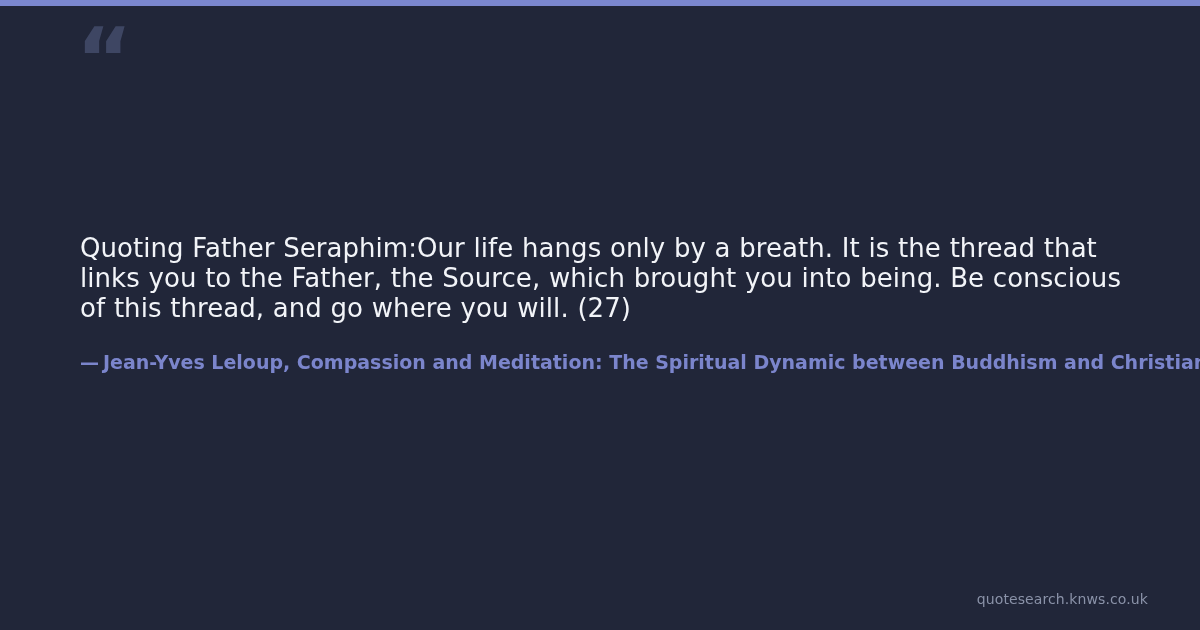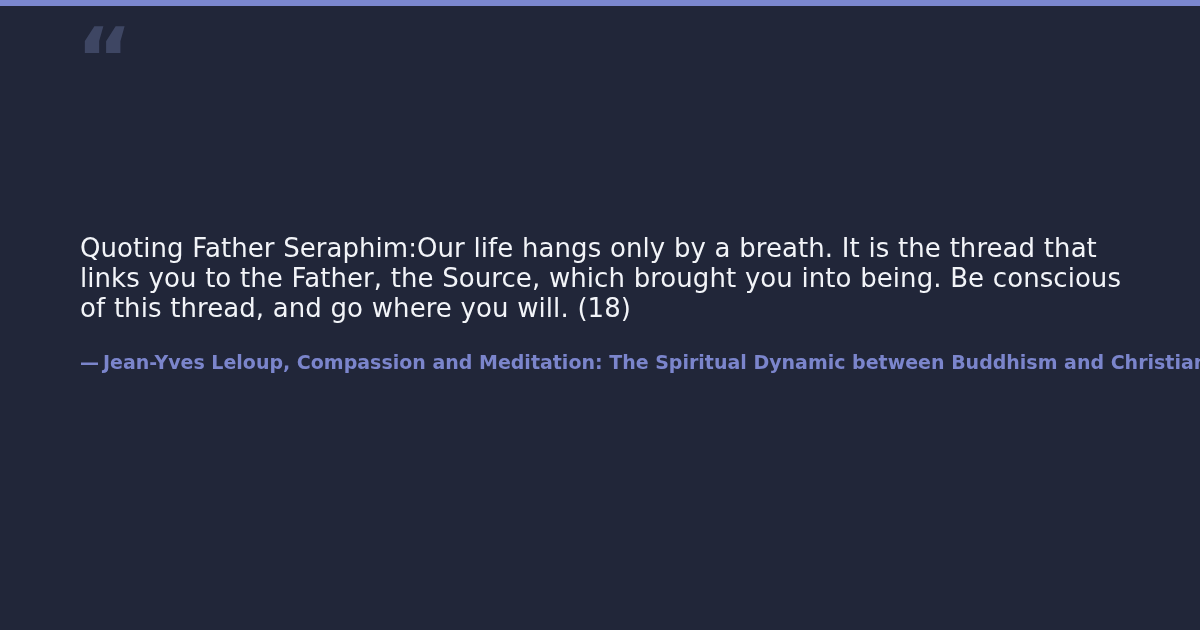--- a/index.html
+++ b/index.html
@@ -101,21 +101,22 @@
 </head>
 <body>
 
 <div class="quote-card">
 
   <div class="accent-bar"></div>
 
   <div class="quote-mark">“</div>
 
   <div class="quote-body">
-    <p class="quote-text">Quoting Father Seraphim:Our life hangs only by a breath. It is the thread that links you to the Father, the Source, which brought you into being. Be conscious of this thread, and go where you will. (18)</p>
+    <p class="quote-text">Quoting Father Seraphim:Our life hangs only by a breath. It is the thread that links you to the Father, the Source, which brought you into being. Be conscious of this thread, and go where you will. (27)</p>
   </div>
 
   <div class="attribution-row">
     <span class="attribution"><span class="dash">—</span><span>Jean-Yves Leloup, Compassion and Meditation: The Spiritual Dynamic between Buddhism and Christianity</span></span>
   </div>
 
+  <div class="watermark">quotesearch.knws.co.uk</div>
 
 </div>
 
 </body></html>

